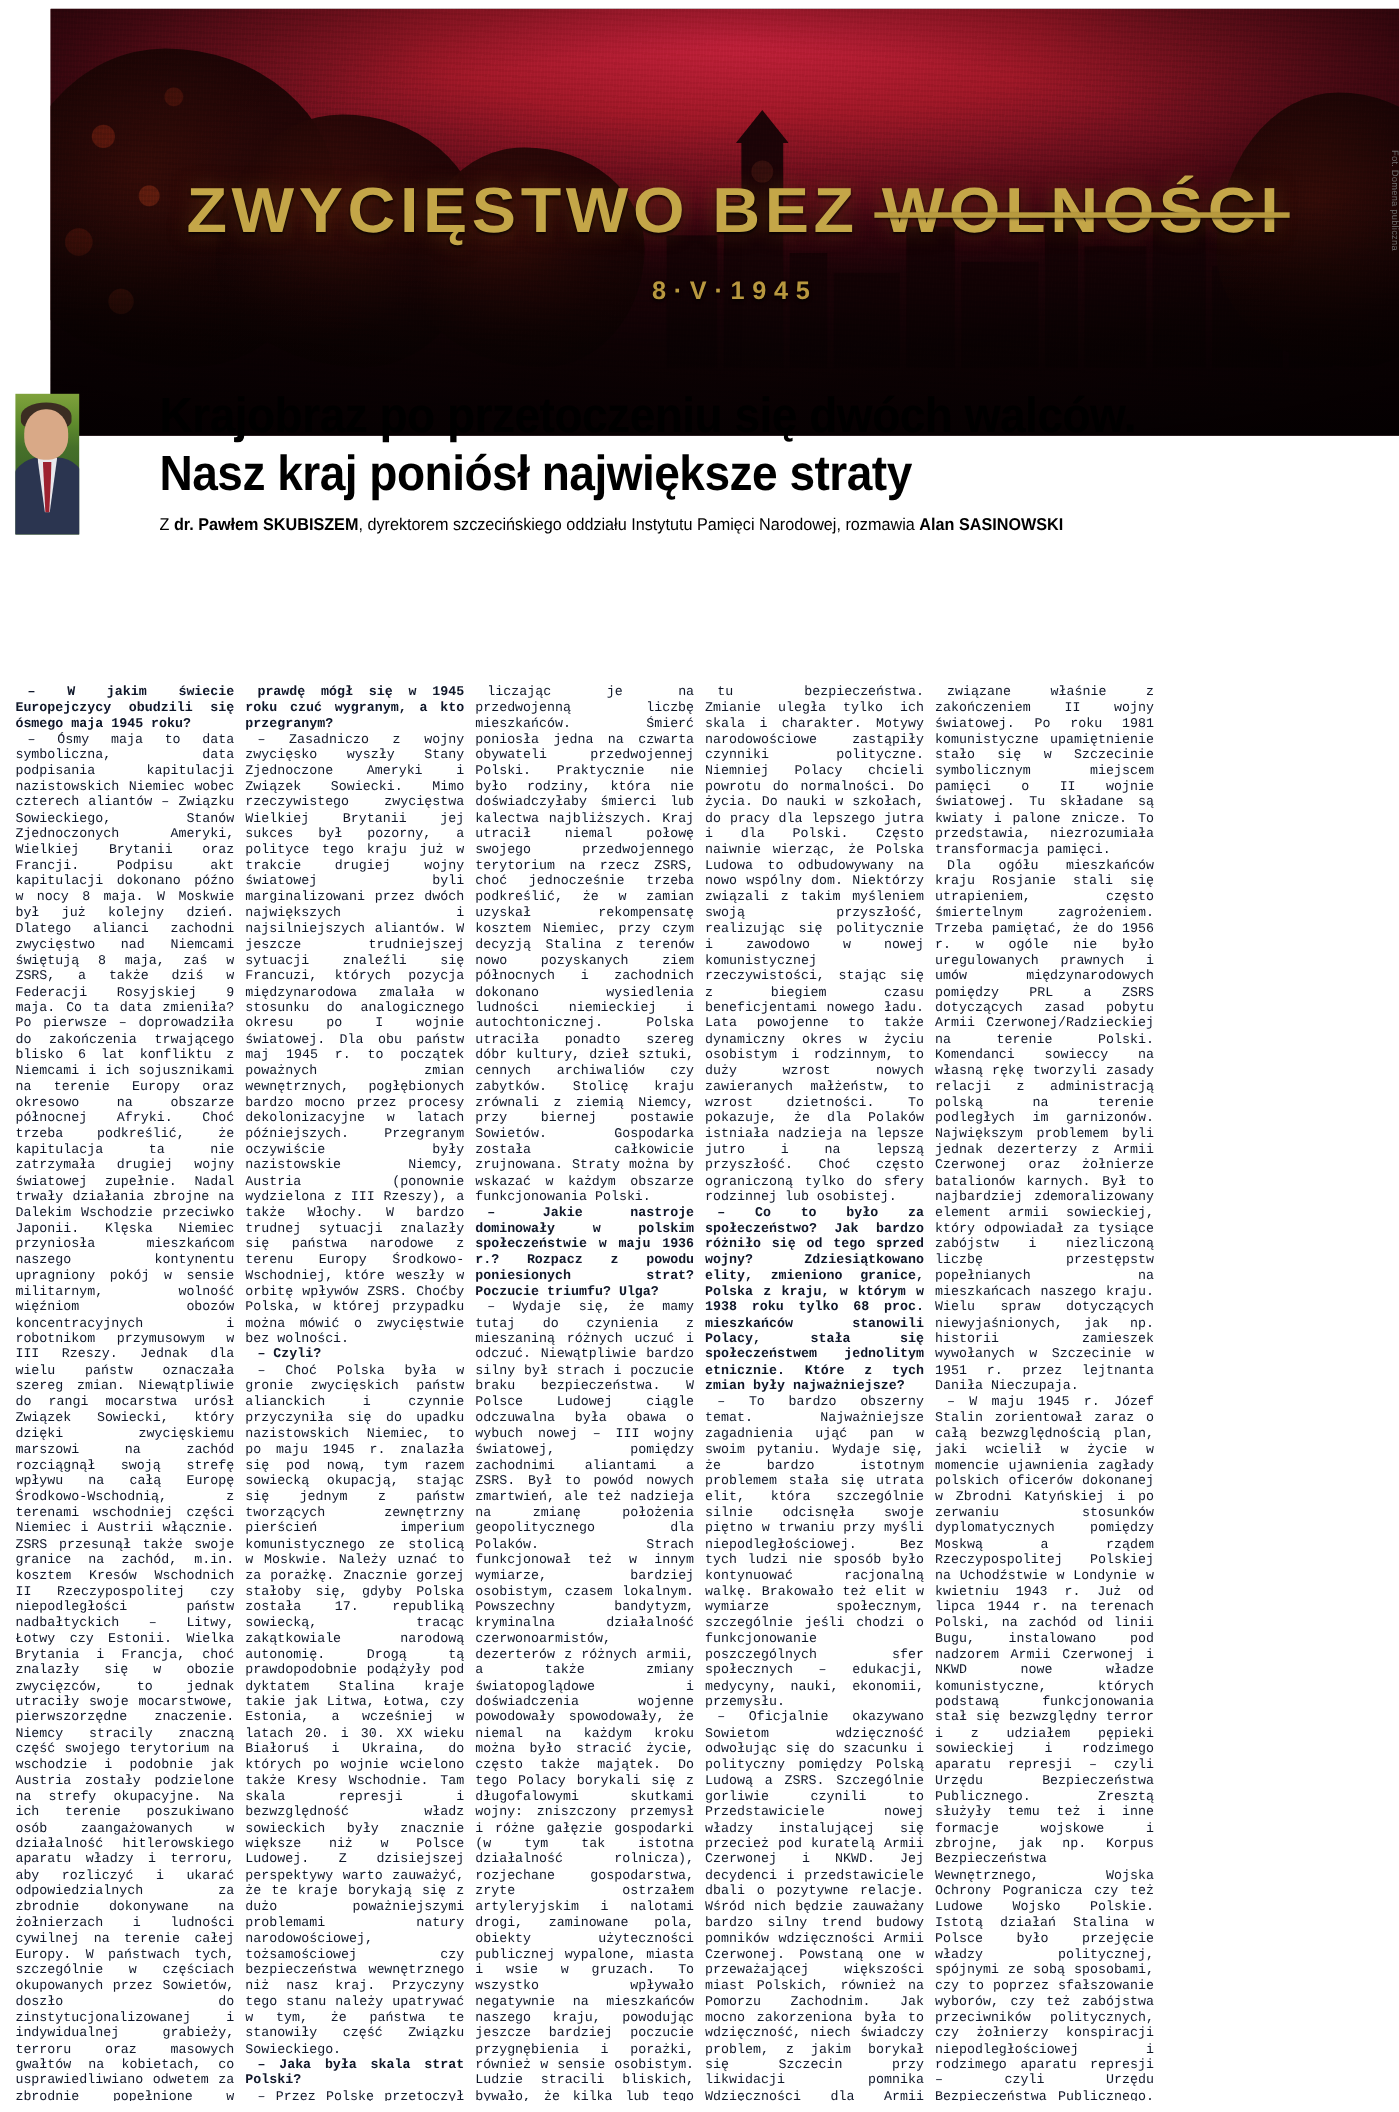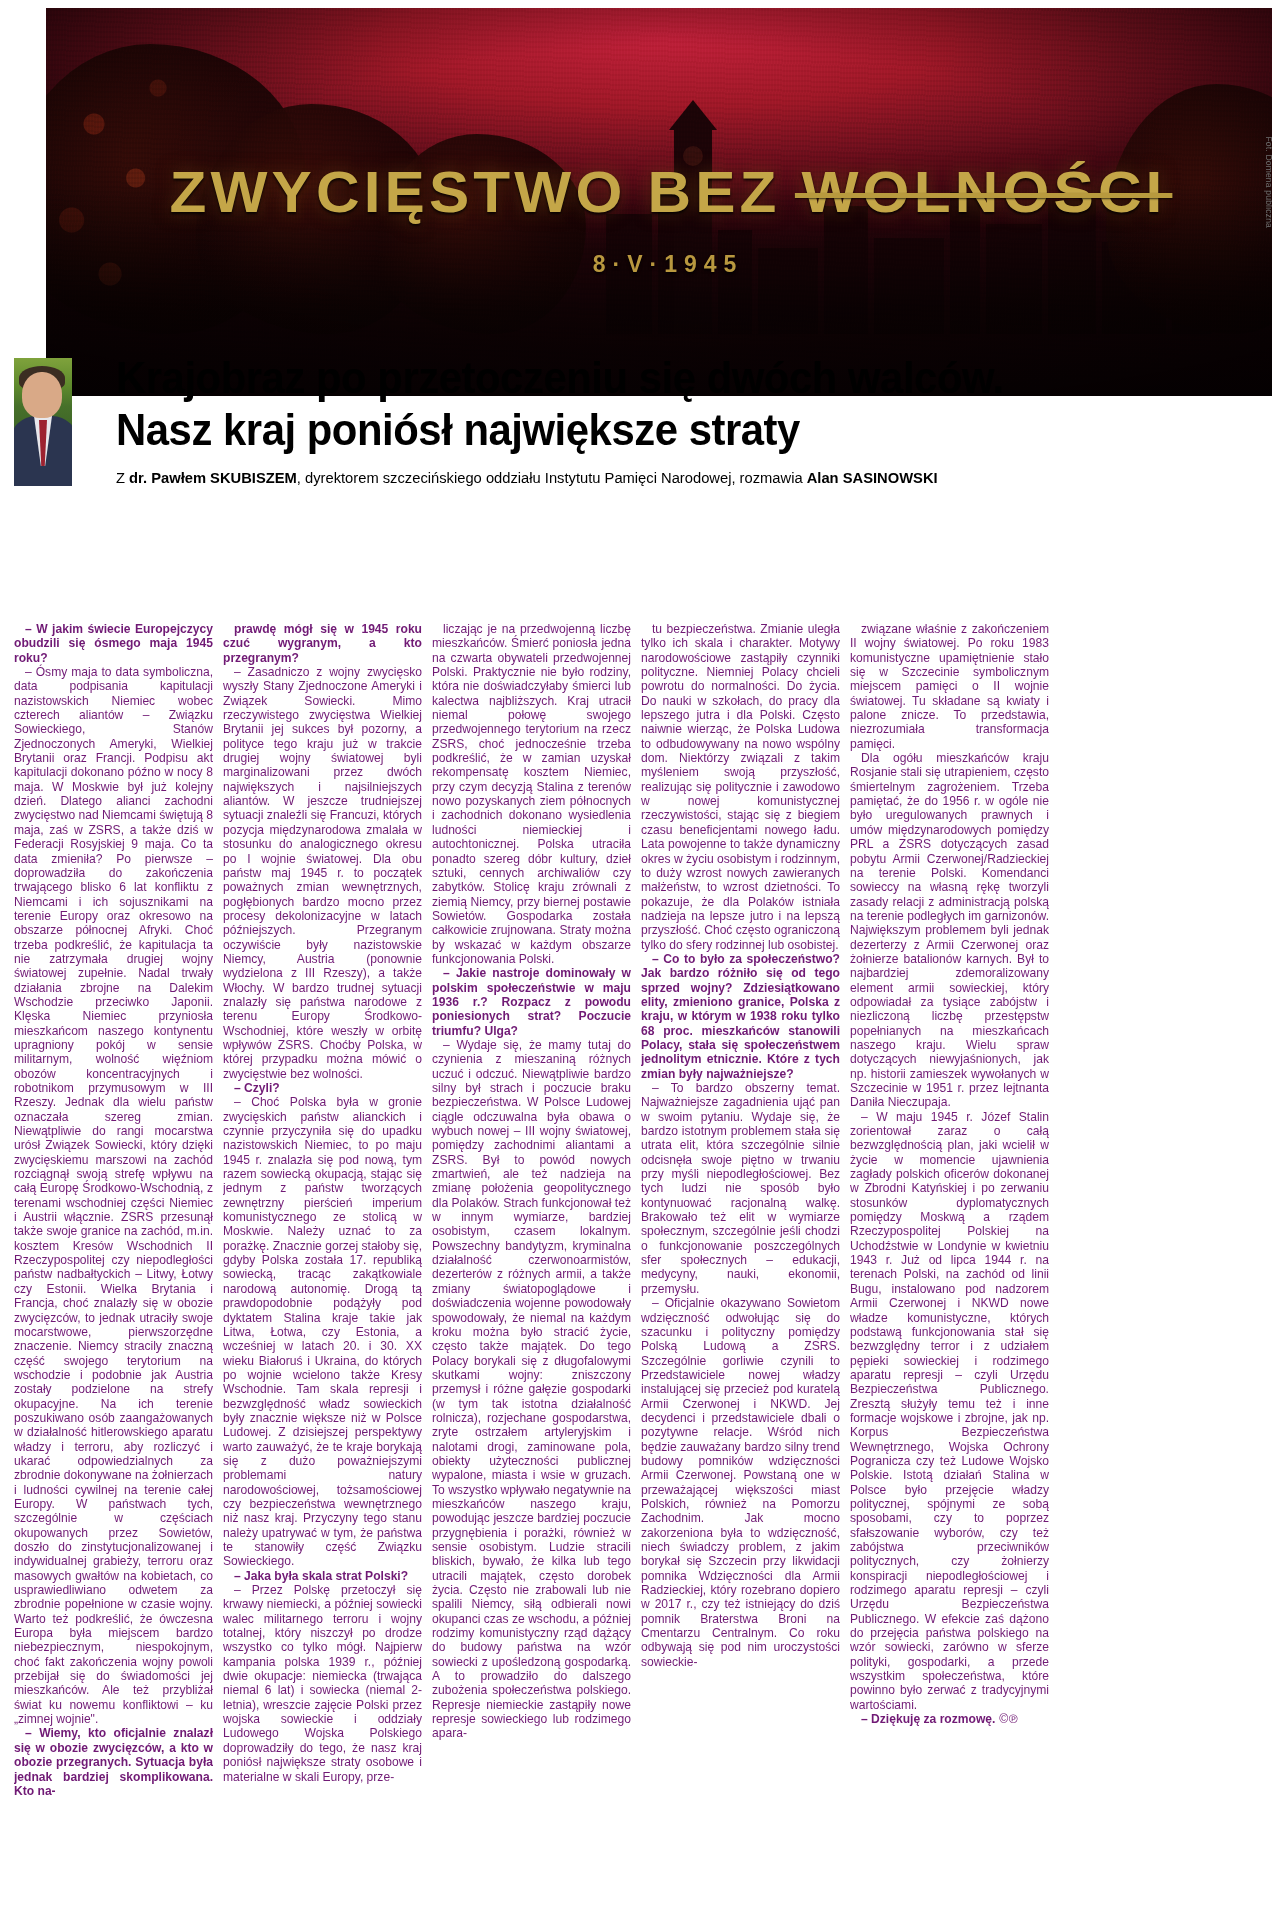--- a/index.html
+++ b/index.html
@@ -150,21 +150,21 @@
     position:absolute; left:20px; top:58px; width:18px; height:50px;
     background:#e8e8ec; clip-path: polygon(0 0, 100% 0, 62% 100%, 38% 100%);
   }
   .portrait .tie {
     position:absolute; left:25px; top:62px; width:8px; height:46px;
     background:#9d2230; clip-path: polygon(0 0, 100% 0, 72% 100%, 28% 100%);
   }
 
   .headline-wrap {
     position: absolute;
-    left: 116px;
+    left: 145px;
     top: 352px;
     width: 1128px;
   }
   .headline {
     font-family: "Liberation Sans Narrow", "Liberation Sans", sans-serif;
     font-weight: 700;
     font-size: 45px;
     line-height: 52px;
     letter-spacing: -0.5px;
     color: #000;
@@ -188,25 +188,25 @@
     position: absolute;
     left: 14px;
     top: 622px;
     width: 1244px;
     height: 1288px;
     display: flex;
     gap: 10px;
   }
   .col {
     width: 201px;
-    font-family: Liberation Sans, sans-serif;
+    font-family: Liberation Mono, monospace;
     font-size: 12.1px;
     line-height: 14.35px;
     text-align: justify;
-    color: #701a75;
+    color: #0f172a;
     hyphens: auto;
     -webkit-hyphens: auto;
     overflow: hidden;
   }
   .col p { margin: 0; text-indent: 11px; }
   .col p.q { font-weight: 700; text-indent: 11px; }
   .endmark { font-weight: 400; letter-spacing: .5px; }
 </style>
 </head>
 <body>
@@ -278,21 +278,21 @@
         <p class="q">– Jakie nastroje dominowały w polskim społeczeństwie w maju 1936 r.? Rozpacz z powodu poniesionych strat? Poczucie triumfu? Ulga?</p>
         <p class="">– Wydaje się, że mamy tutaj do czynienia z mieszaniną różnych uczuć i odczuć. Niewątpliwie bardzo silny był strach i poczucie braku bezpieczeństwa. W Polsce Ludowej ciągle odczuwalna była obawa o wybuch nowej – III wojny światowej, pomiędzy zachodnimi aliantami a ZSRS. Był to powód nowych zmartwień, ale też nadzieja na zmianę położenia geopolitycznego dla Polaków. Strach funkcjonował też w innym wymiarze, bardziej osobistym, czasem lokalnym. Powszechny bandytyzm, kryminalna działalność czerwonoarmistów, dezerterów z różnych armii, a także zmiany światopoglądowe i doświadczenia wojenne powodowały spowodowały, że niemal na każdym kroku można było stracić życie, często także majątek. Do tego Polacy borykali się z długofalowymi skutkami wojny: zniszczony przemysł i różne gałęzie gospodarki (w tym tak istotna działalność rolnicza), rozjechane gospodarstwa, zryte ostrzałem artyleryjskim i nalotami drogi, zaminowane pola, obiekty użyteczności publicznej wypalone, miasta i wsie w gruzach. To wszystko wpływało negatywnie na mieszkańców naszego kraju, powodując jeszcze bardziej poczucie przygnębienia i porażki, również w sensie osobistym. Ludzie stracili bliskich, bywało, że kilka lub tego utracili majątek, często dorobek życia. Często nie zrabowali lub nie spalili Niemcy, siłą odbierali nowi okupanci czas ze wschodu, a później rodzimy komunistyczny rząd dążący do budowy państwa na wzór sowiecki z upośledzoną gospodarką. A to prowadziło do dalszego zubożenia społeczeństwa polskiego. Represje niemieckie zastąpiły nowe represje sowieckiego lub rodzimego apara-</p>
       </div>
       <div class="col">
         <p class="">tu bezpieczeństwa. Zmianie uległa tylko ich skala i charakter. Motywy narodowościowe zastąpiły czynniki polityczne. Niemniej Polacy chcieli powrotu do normalności. Do życia. Do nauki w szkołach, do pracy dla lepszego jutra i dla Polski. Często naiwnie wierząc, że Polska Ludowa to odbudowywany na nowo wspólny dom. Niektórzy związali z takim myśleniem swoją przyszłość, realizując się politycznie i zawodowo w nowej komunistycznej rzeczywistości, stając się z biegiem czasu beneficjentami nowego ładu. Lata powojenne to także dynamiczny okres w życiu osobistym i rodzinnym, to duży wzrost nowych zawieranych małżeństw, to wzrost dzietności. To pokazuje, że dla Polaków istniała nadzieja na lepsze jutro i na lepszą przyszłość. Choć często ograniczoną tylko do sfery rodzinnej lub osobistej.</p>
         <p class="q">– Co to było za społeczeństwo? Jak bardzo różniło się od tego sprzed wojny? Zdziesiątkowano elity, zmieniono granice, Polska z kraju, w którym w 1938 roku tylko 68 proc. mieszkańców stanowili Polacy, stała się społeczeństwem jednolitym etnicznie. Które z tych zmian były najważniejsze?</p>
         <p class="">– To bardzo obszerny temat. Najważniejsze zagadnienia ująć pan w swoim pytaniu. Wydaje się, że bardzo istotnym problemem stała się utrata elit, która szczególnie silnie odcisnęła swoje piętno w trwaniu przy myśli niepodległościowej. Bez tych ludzi nie sposób było kontynuować racjonalną walkę. Brakowało też elit w wymiarze społecznym, szczególnie jeśli chodzi o funkcjonowanie poszczególnych sfer społecznych – edukacji, medycyny, nauki, ekonomii, przemysłu.</p>
         <p class="">– Oficjalnie okazywano Sowietom wdzięczność odwołując się do szacunku i polityczny pomiędzy Polską Ludową a ZSRS. Szczególnie gorliwie czynili to Przedstawiciele nowej władzy instalującej się przecież pod kuratelą Armii Czerwonej i NKWD. Jej decydenci i przedstawiciele dbali o pozytywne relacje. Wśród nich będzie zauważany bardzo silny trend budowy pomników wdzięczności Armii Czerwonej. Powstaną one w przeważającej większości miast Polskich, również na Pomorzu Zachodnim. Jak mocno zakorzeniona była to wdzięczność, niech świadczy problem, z jakim borykał się Szczecin przy likwidacji pomnika Wdzięczności dla Armii Radzieckiej, który rozebrano dopiero w 2017 r., czy też istniejący do dziś pomnik Braterstwa Broni na Cmentarzu Centralnym. Co roku odbywają się pod nim uroczystości sowieckie-</p>
       </div>
       <div class="col">
-        <p class="">związane właśnie z zakończeniem II wojny światowej. Po roku 1983 komunistyczne upamiętnienie stało się w Szczecinie symbolicznym miejscem pamięci o II wojnie światowej. Tu składane są kwiaty i palone znicze. To przedstawia, niezrozumiała transformacja pamięci.</p>
+        <p class="">związane właśnie z zakończeniem II wojny światowej. Po roku 1981 komunistyczne upamiętnienie stało się w Szczecinie symbolicznym miejscem pamięci o II wojnie światowej. Tu składane są kwiaty i palone znicze. To przedstawia, niezrozumiała transformacja pamięci.</p>
         <p class="">Dla ogółu mieszkańców kraju Rosjanie stali się utrapieniem, często śmiertelnym zagrożeniem. Trzeba pamiętać, że do 1956 r. w ogóle nie było uregulowanych prawnych i umów międzynarodowych pomiędzy PRL a ZSRS dotyczących zasad pobytu Armii Czerwonej/Radzieckiej na terenie Polski. Komendanci sowieccy na własną rękę tworzyli zasady relacji z administracją polską na terenie podległych im garnizonów. Największym problemem byli jednak dezerterzy z Armii Czerwonej oraz żołnierze batalionów karnych. Był to najbardziej zdemoralizowany element armii sowieckiej, który odpowiadał za tysiące zabójstw i niezliczoną liczbę przestępstw popełnianych na mieszkańcach naszego kraju. Wielu spraw dotyczących niewyjaśnionych, jak np. historii zamieszek wywołanych w Szczecinie w 1951 r. przez lejtnanta Daniła Nieczupaja.</p>
         <p class="">– W maju 1945 r. Józef Stalin zorientował zaraz o całą bezwzględnością plan, jaki wcielił w życie w momencie ujawnienia zagłady polskich oficerów dokonanej w Zbrodni Katyńskiej i po zerwaniu stosunków dyplomatycznych pomiędzy Moskwą a rządem Rzeczypospolitej Polskiej na Uchodźstwie w Londynie w kwietniu 1943 r. Już od lipca 1944 r. na terenach Polski, na zachód od linii Bugu, instalowano pod nadzorem Armii Czerwonej i NKWD nowe władze komunistyczne, których podstawą funkcjonowania stał się bezwzględny terror i z udziałem pępieki sowieckiej i rodzimego aparatu represji – czyli Urzędu Bezpieczeństwa Publicznego. Zresztą służyły temu też i inne formacje wojskowe i zbrojne, jak np. Korpus Bezpieczeństwa Wewnętrznego, Wojska Ochrony Pogranicza czy też Ludowe Wojsko Polskie. Istotą działań Stalina w Polsce było przejęcie władzy politycznej, spójnymi ze sobą sposobami, czy to poprzez sfałszowanie wyborów, czy też zabójstwa przeciwników politycznych, czy żołnierzy konspiracji niepodległościowej i rodzimego aparatu represji – czyli Urzędu Bezpieczeństwa Publicznego. W efekcie zaś dążono do przejęcia państwa polskiego na wzór sowiecki, zarówno w sferze polityki, gospodarki, a przede wszystkim społeczeństwa, które powinno było zerwać z tradycyjnymi wartościami.</p>
         <p class="q">– Dziękuję za rozmowę.<span class="endmark"> ©℗</span></p>
       </div>
       <div class="col"></div>
     </div>
 
 </div>
 
 </body></html>

